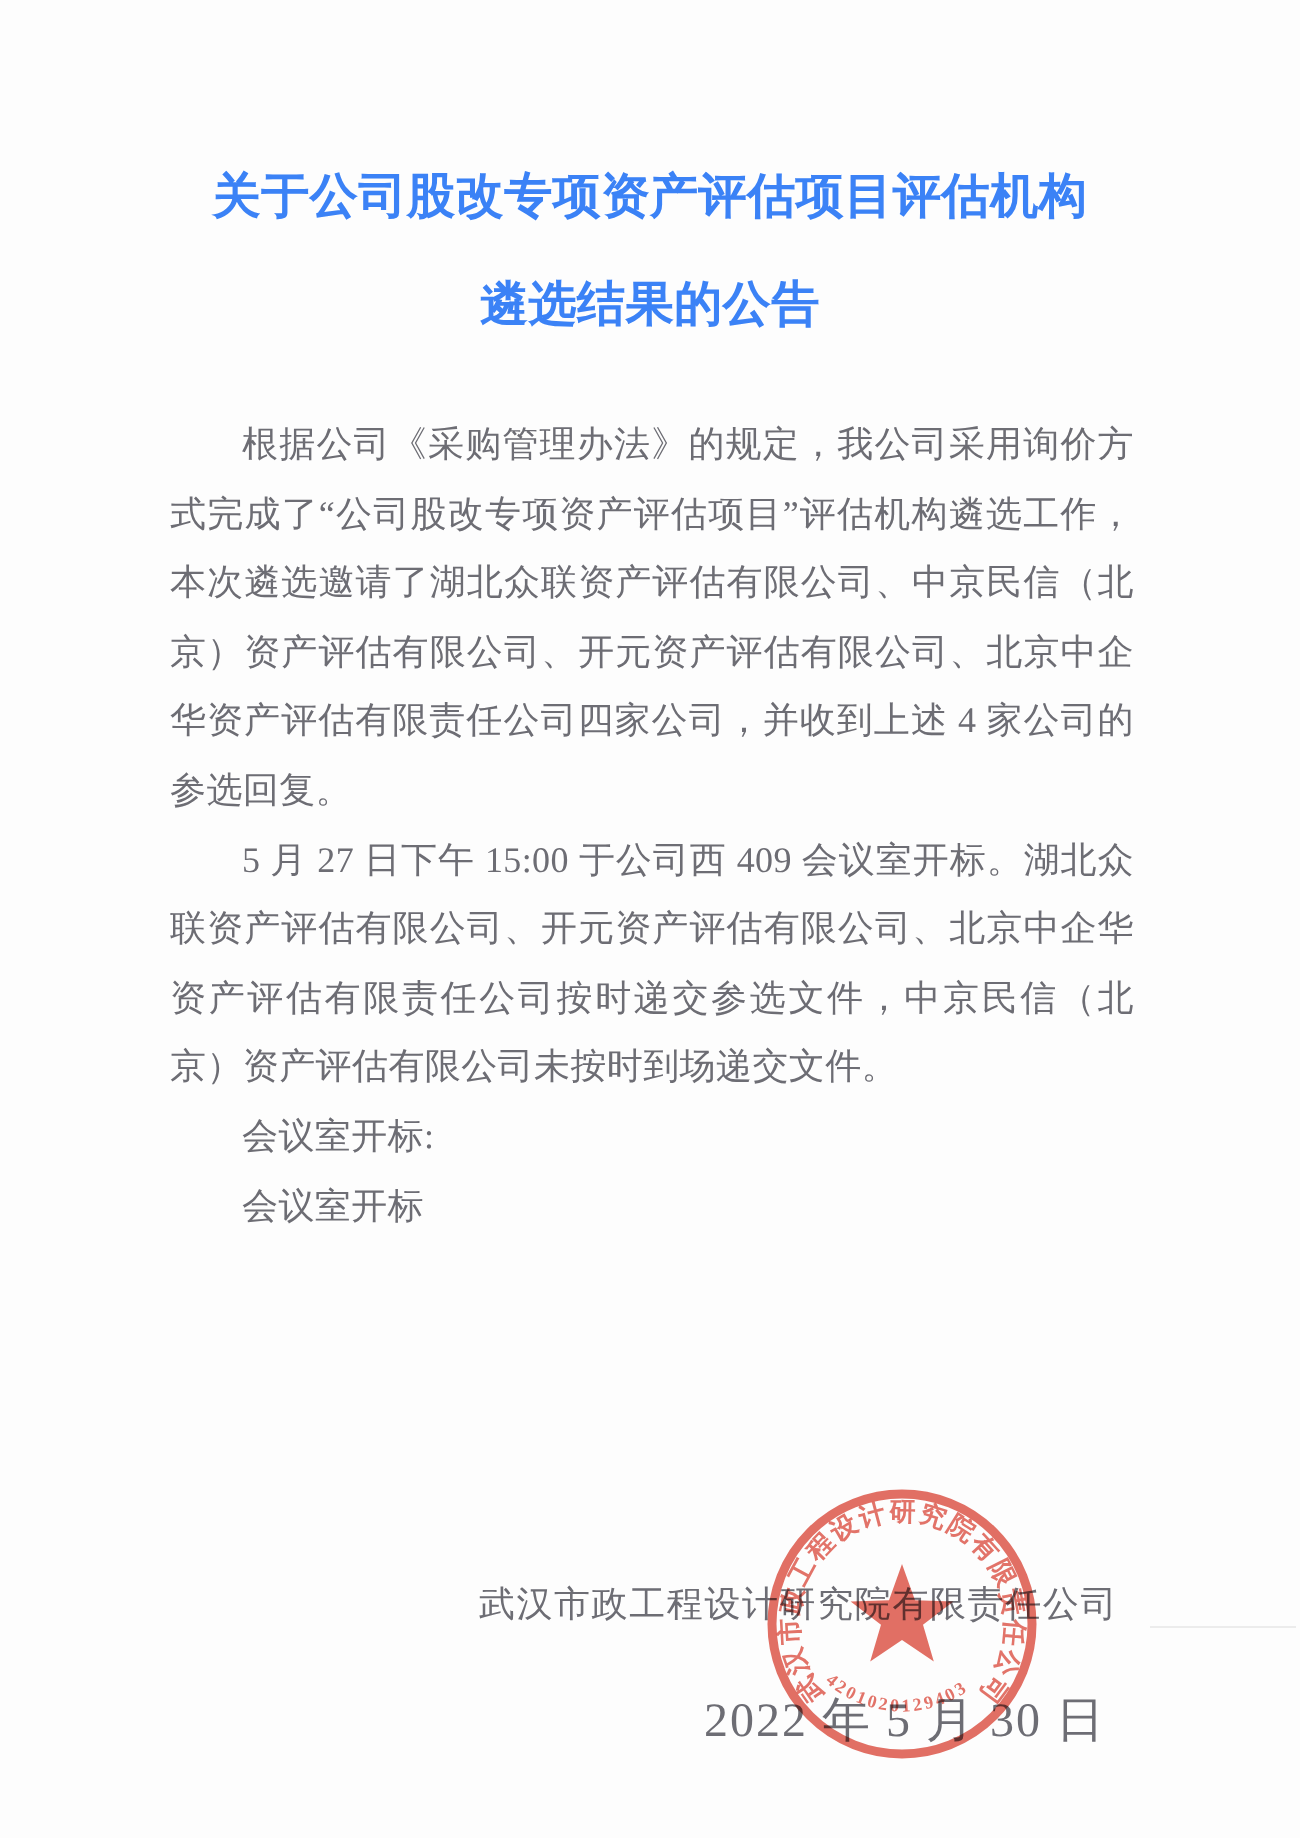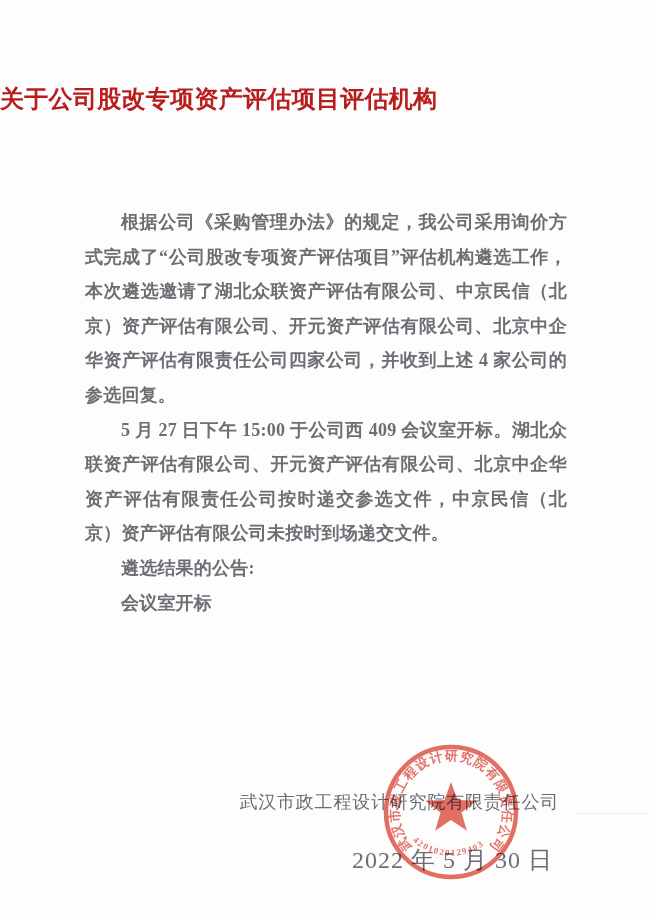--- a/index.html
+++ b/index.html
@@ -11,42 +11,41 @@
   .page{
     position:relative;
     width:650px;height:919px;
     background:#fdfdfd;
     overflow:hidden;
   }
   .title{
     position:absolute;
     left:0;top:72px;
     width:650px;
-    text-align:left;
+    text-align:center;
     font-weight:bold;
     font-size:24px;
     line-height:54px;
     letter-spacing:0.3px;
-    color:#b91c1c;
+    color:#3b82f6;
   }
   .body-text{
     position:absolute;
     left:85px;top:205px;
     width:482px;
     font-size:18px;
     line-height:34.6px;
     color:#6d6d74;
     letter-spacing:0.2px;
   }
   .body-text p{
     margin:0;
     text-indent:2em;
     text-align:justify;
     text-justify:inter-character;
-    font-weight:bold;
   }
   .signature{
     position:absolute;
     left:85px;top:790px;
     width:474px;
     text-align:right;
     font-size:18px;
     letter-spacing:0.8px;
     color:#6d6d74;
   }
@@ -78,26 +77,27 @@
     background:#ececec;
   }
 </style>
 </head>
 <body>
 
 <div class="page">
 
   <div class="title">
     <div>关于公司股改专项资产评估项目评估机构</div>
+    <div>遴选结果的公告</div>
   </div>
 
   <div class="body-text">
     <p>根据公司《采购管理办法》的规定，我公司采用询价方式完成了“公司股改专项资产评估项目”评估机构遴选工作，本次遴选邀请了湖北众联资产评估有限公司、中京民信（北京）资产评估有限公司、开元资产评估有限公司、北京中企华资产评估有限责任公司四家公司，并收到上述 4 家公司的参选回复。</p>
     <p>5 月 27 日下午 15:00 于公司西 409 会议室开标。湖北众联资产评估有限公司、开元资产评估有限公司、北京中企华资产评估有限责任公司按时递交参选文件，中京民信（北京）资产评估有限公司未按时到场递交文件。</p>
-    <p>遴选结果的公告:</p>
+    <p>会议室开标:</p>
     <p>会议室开标</p>
   </div>
 
   <div class="signature">武汉市政工程设计研究院有限责任公司</div>
 
   <div class="sign-date">2022 年 5 月 30 日</div>
 
   <div class="scan-artifact"></div>
 
   <svg class="seal" viewBox="0 0 150 150" xmlns="http://www.w3.org/2000/svg">

